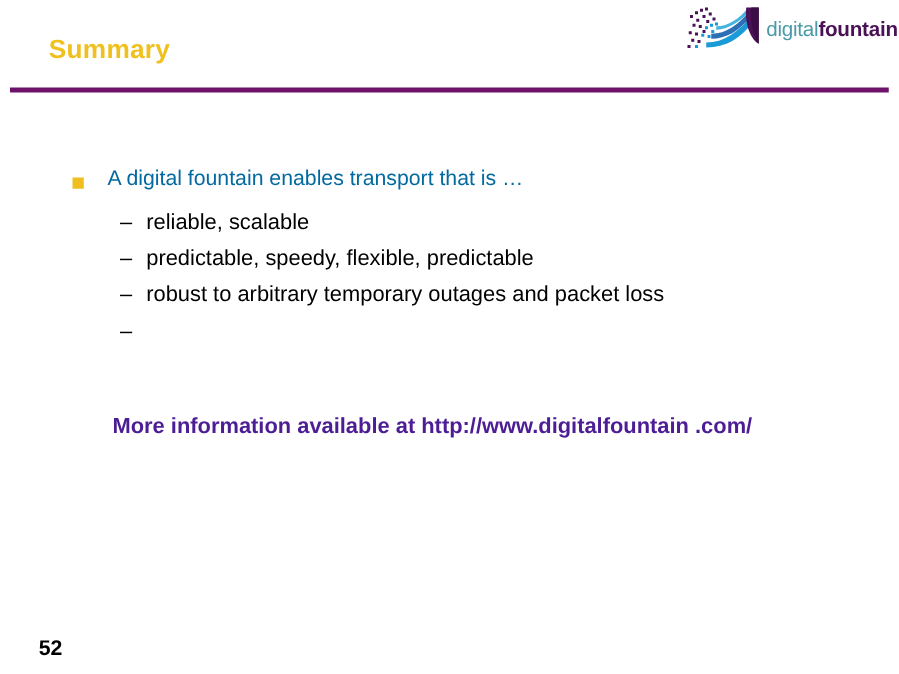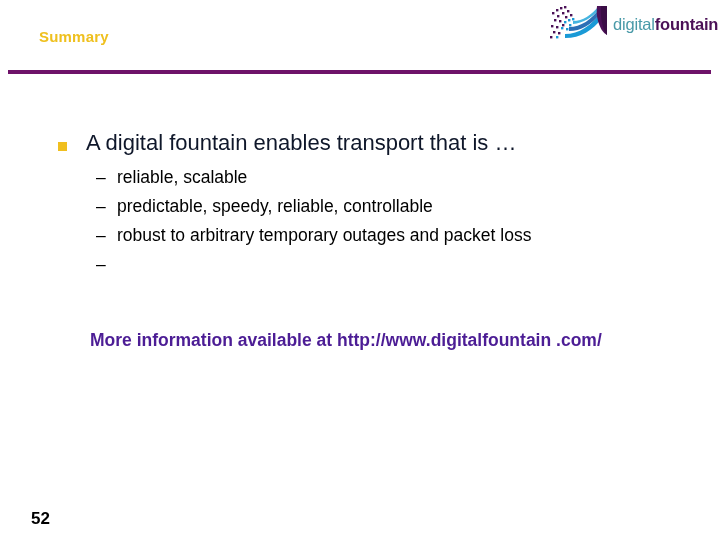--- a/index.html
+++ b/index.html
@@ -50,21 +50,21 @@
   .wm-fountain {
     color: #4b1157;
     font-weight: 700;
   }
 
   
   #title {
     position: absolute;
     left: 39px;
     top: 28px;
-    font-size: 15px;
+    font-size: 21px;
     font-weight: 700;
     color: #efc01e;
     letter-spacing: 0.2px;
   }
   #title-rule {
     position: absolute;
     left: 8px;
     top: 70px;
     width: 703px;
     height: 4px;
@@ -92,22 +92,22 @@
     left: 0px;
     top: 14px;
     width: 9px;
     height: 9px;
     background: #f0bf1f;
   }
   #main-bullet-text {
     position: absolute;
     left: 28px;
     top: 0px;
-    font-size: 22px;
-    color: #0f172a;
+    font-size: 17px;
+    color: #0369a1;
     white-space: nowrap;
     line-height: 30px;
   }
 
   #sub-bullets {
     position: absolute;
     left: 96px;
     top: 163px;
     width: 600px;
   }
@@ -210,21 +210,21 @@
       <span id="main-bullet-text">A digital fountain enables transport that is …</span>
     </div>
 
     <div id="sub-bullets">
       <div class="sub-bullet">
         <span class="sub-dash">–</span>
         <span class="sub-text">reliable, scalable</span>
       </div>
       <div class="sub-bullet">
         <span class="sub-dash">–</span>
-        <span class="sub-text">predictable, speedy, reliable, controllable</span>
+        <span class="sub-text">predictable, speedy, flexible, predictable</span>
       </div>
       <div class="sub-bullet">
         <span class="sub-dash">–</span>
         <span class="sub-text">robust to arbitrary temporary outages and packet loss</span>
       </div>
       <div class="sub-bullet">
         <span class="sub-dash">–</span>
       </div>
     </div>
 

